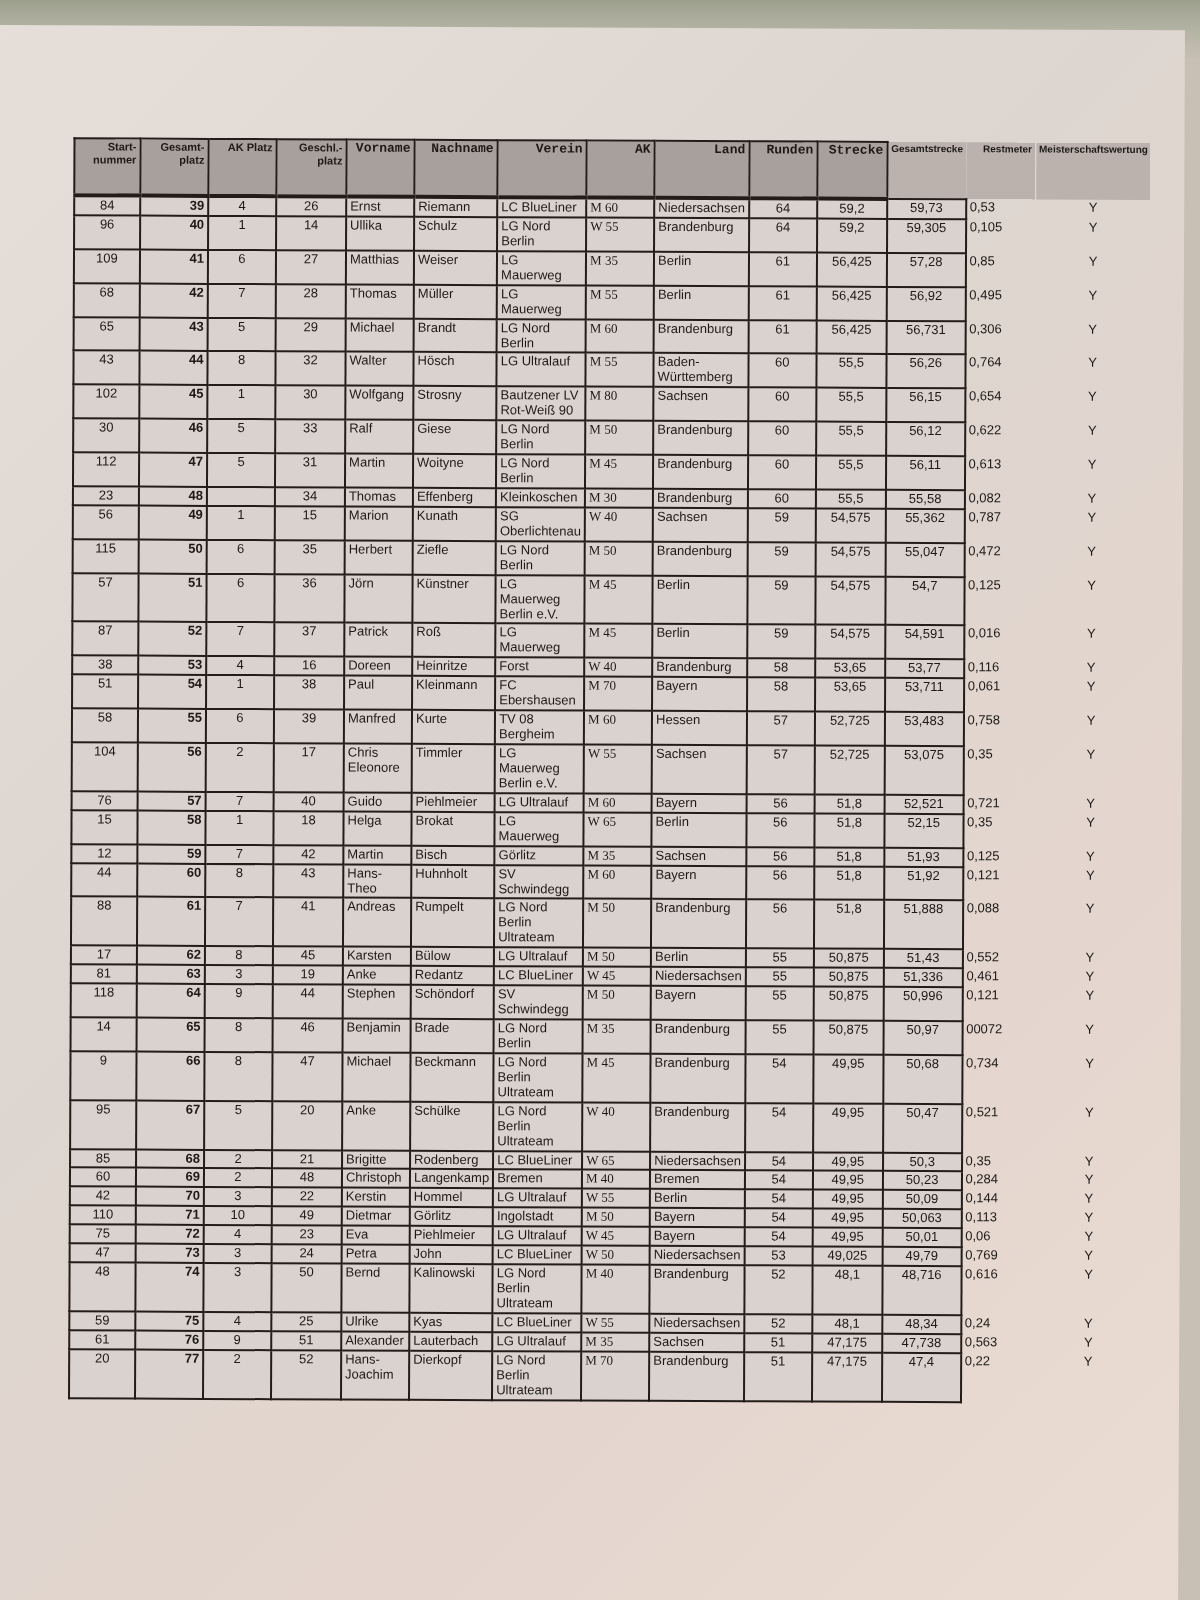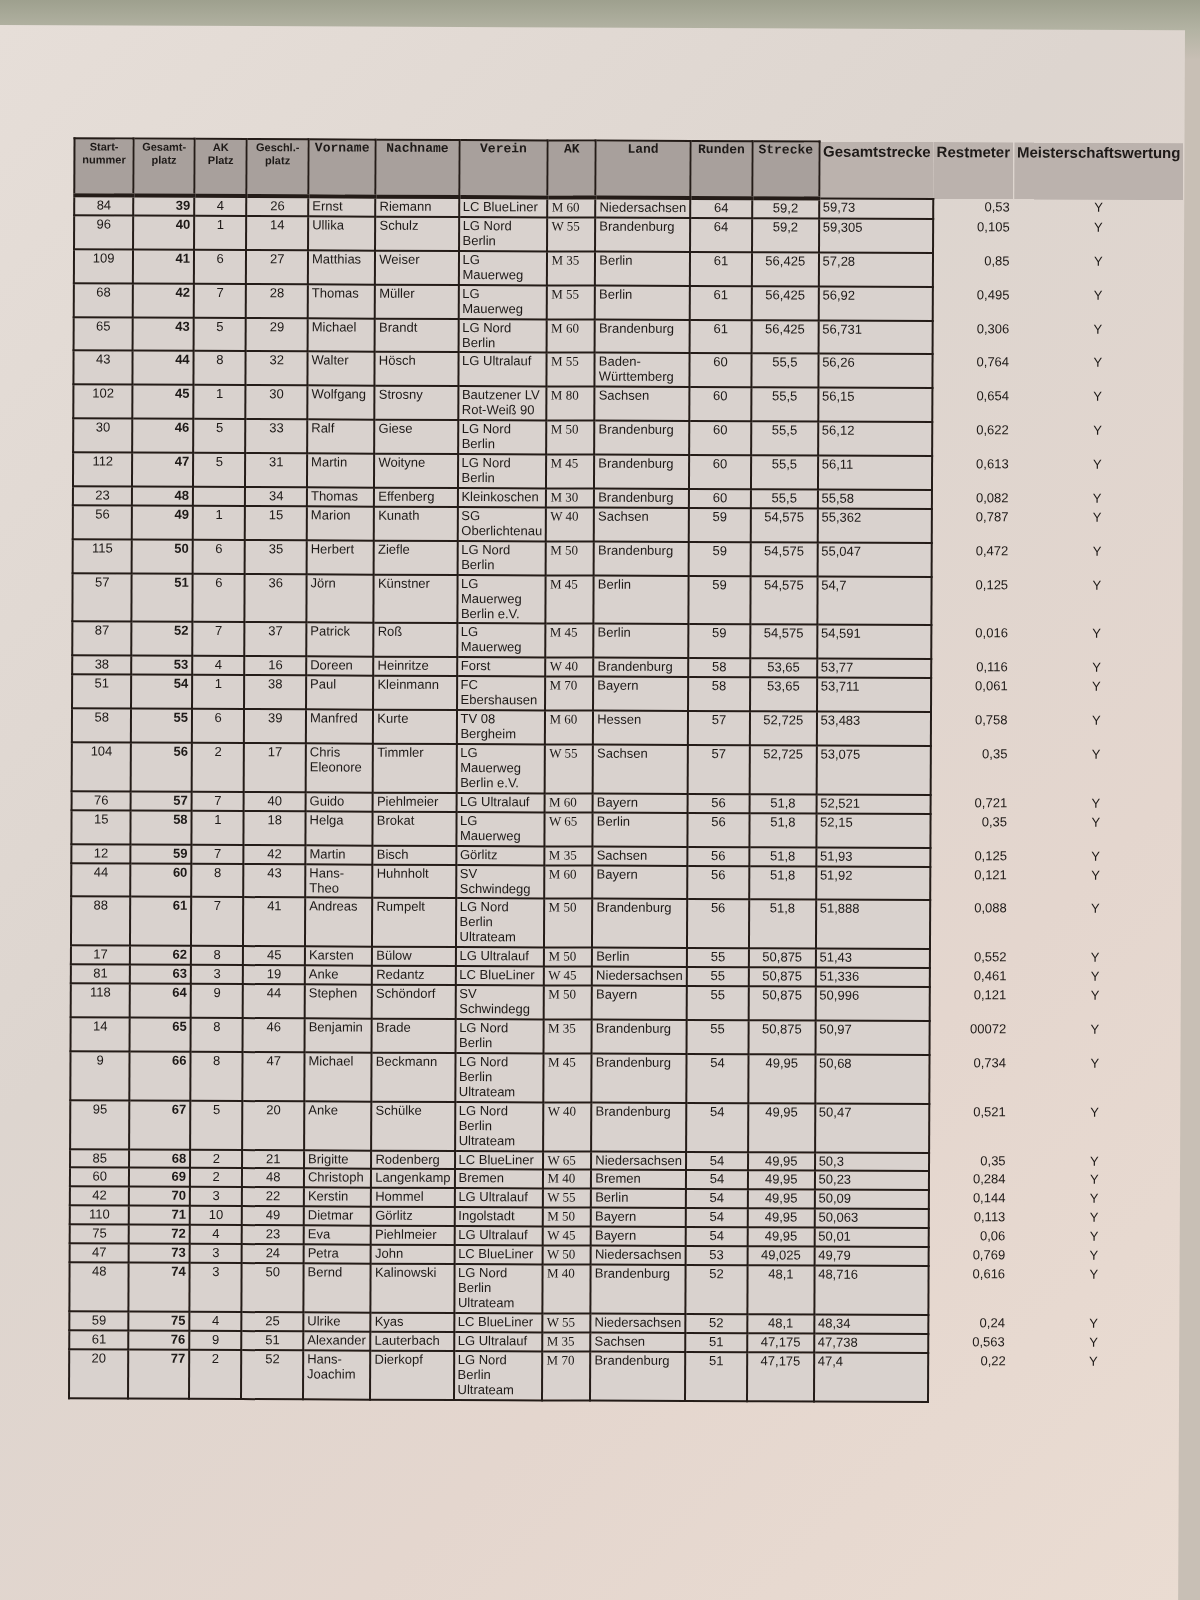--- a/index.html
+++ b/index.html
@@ -26,38 +26,38 @@
   table.results th, table.results td {
     border:2px solid #241c18;
     padding:1px 3px;
     vertical-align: top;
     overflow:hidden;
     line-height:1.15;
   }
   table.results th {
     background:#a8a09c;
     font-size:11px; font-weight:bold;
-    text-align:center; height:52px;
+    text-align:right; height:52px;
     border-bottom-width:4px;
   }
   table.results th.big { font-size:13px;font-family:Liberation Mono, monospace; }
   table.results th.ext {
-    border:none; background:#bbb2ad; font-size:15px; vertical-align: top;
+    border:none; background:#bbb2ad; font-size:10px; vertical-align: top;
   }
   table.results td { background:#d9d2ce; font-size:13px; }
   td.num { text-align:center; font-size:13px; }
   td.rank { text-align:right; font-weight:bold; font-size:20px; padding-top:6px; }
   td.name { font-size:14px; }
   td.verein, td.land { font-size:10px; }
   td.ak { font-size:14px;font-family:Liberation Serif, serif; }
   td.dist { text-align:center; font-size:13px; }
-  td.total { text-align:left; font-size:14px; vertical-align:bottom; }
+  td.total { text-align:center; font-size:14px; vertical-align:bottom; }
   td.rest {
     border:none !important; background:transparent !important;
-    text-align:right; font-size:17px; vertical-align:bottom; padding-right:6px;
+    text-align:left; font-size:17px; vertical-align:bottom; padding-right:6px;
   }
   td.yes {
     border:none !important; background:transparent !important;
     text-align:center; font-size:13px; vertical-align:top;
   }
   col.c-start { width:66px; } col.c-gp { width:68px; } col.c-akp { width:68px; }
   col.c-gsp { width:70px; } col.c-vn { width:68px; } col.c-nn { width:66px; }
   col.c-ver { width:68px; } col.c-ak { width:68px; } col.c-land { width:70px; }
   col.c-run { width:68px; } col.c-str { width:70px; } col.c-tot { width:70px; }
   col.c-rest { width:70px; } col.c-mw { width:70px; }

